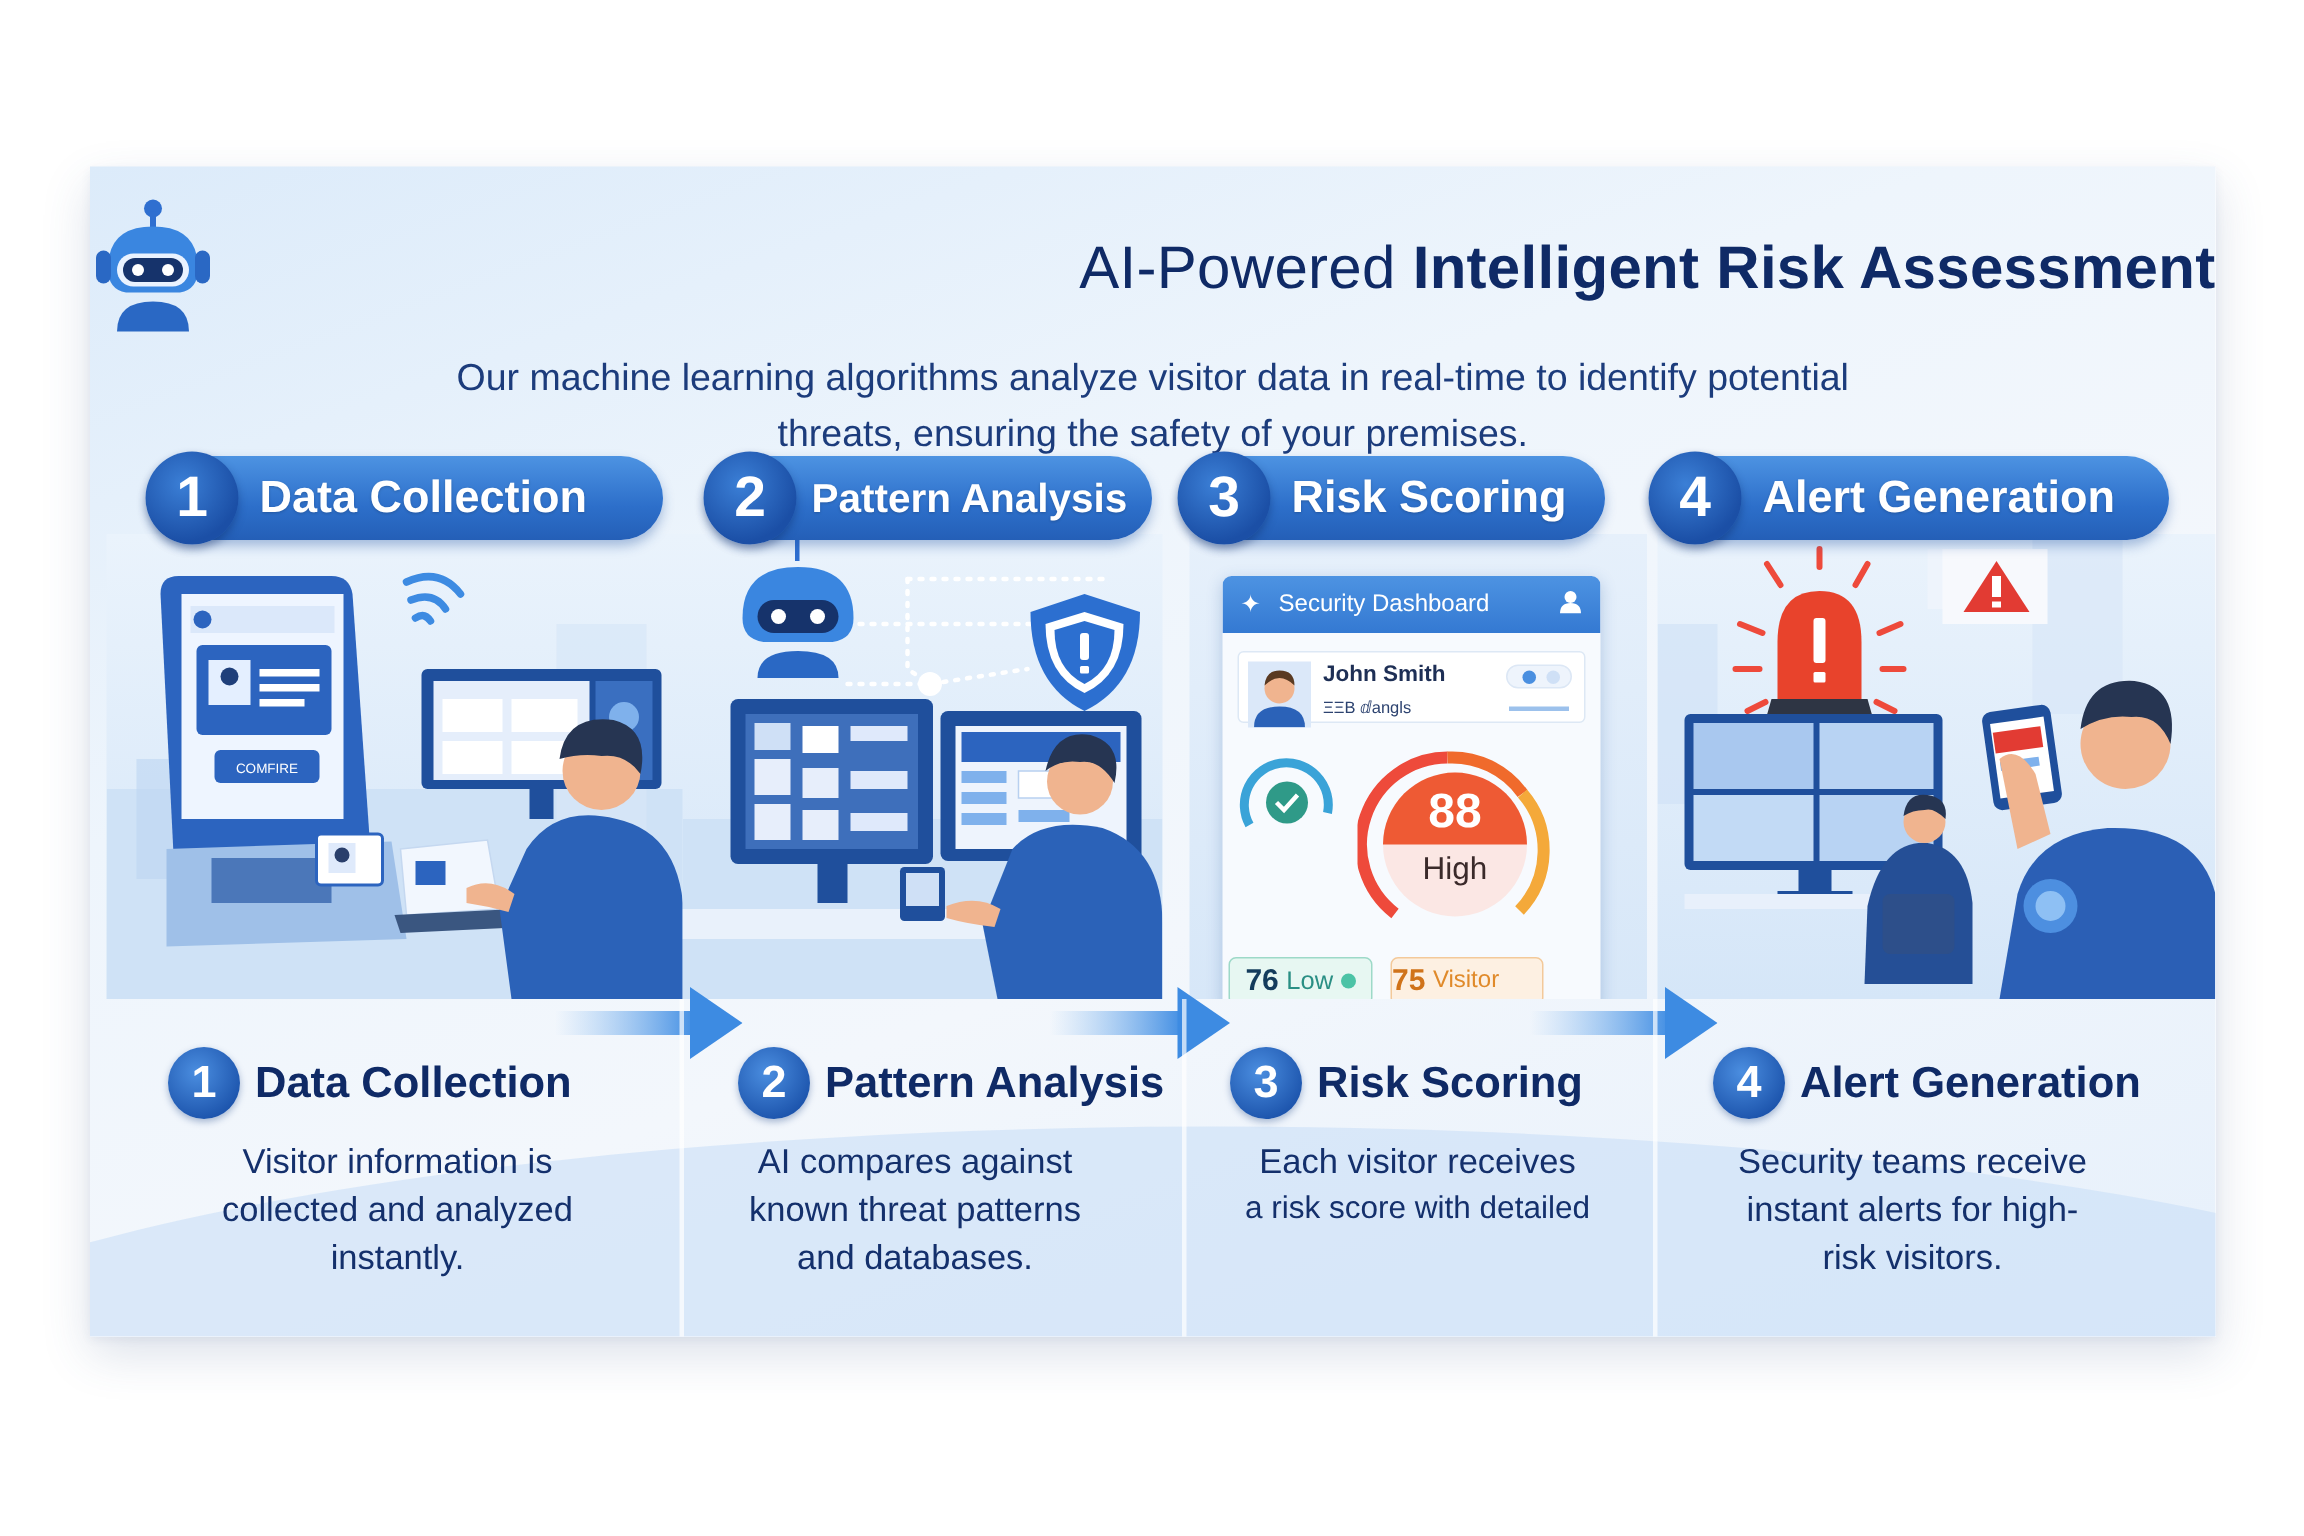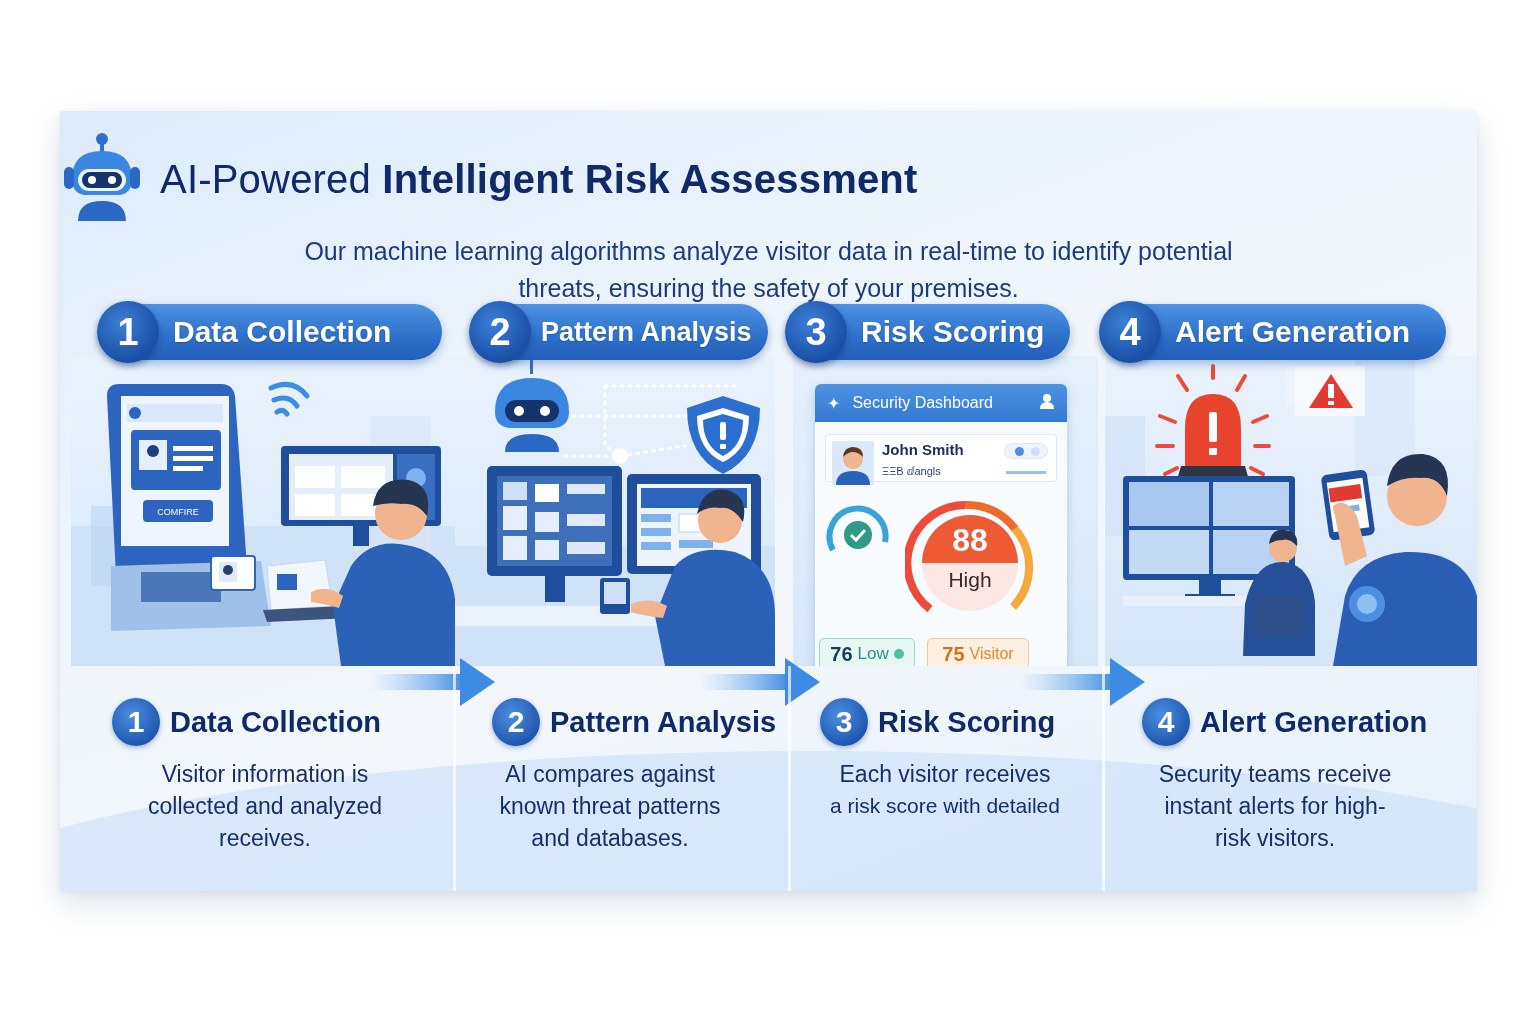--- a/index.html
+++ b/index.html
@@ -11,21 +11,21 @@
     background: linear-gradient(160deg, #dcebfa 0%, #eef5fc 35%, #f3f7fc 60%, #e6f0fb 100%);
     box-shadow: 0 12px 30px rgba(60,90,140,0.18), 0 2px 6px rgba(60,90,140,0.08);
     overflow: hidden;
   }
   .card .wave {
     position: absolute; left: -200px; top: 640px; width: 1900px; height: 400px;
     border-radius: 50%; background: rgba(205,225,247,0.65);
   }
 
   .header { position: absolute; left: 0; top: 20px; width: 100%; text-align: center; }
-  .title-row { display: flex; justify-content: flex-start; align-items: center; gap: 16px; margin-top: 0; }
+  .title-row { display: flex; justify-content: space-between; align-items: center; gap: 16px; margin-top: 0; }
   .title { font-size: 40px; color: #0f2a66; letter-spacing: 0.2px; }
   .title .light { font-weight: 400; }
   .title .bold { font-weight: 700; }
   .subtitle { font-size: 25px; color: #1c3c7c; line-height: 37px; margin-top: 6px; }
 
   .pill {
     position: absolute; height: 56px; border-radius: 28px;
     background: linear-gradient(180deg, #4d93e2 0%, #2d6fca 60%, #245fb7 100%);
     box-shadow: 0 4px 8px rgba(30,80,160,0.35);
     display: flex; align-items: center; color: #fff;
@@ -263,21 +263,21 @@
         <path d="M17 64 A48 48 0 0 1 113 64Z" fill="#ee5a34"></path>
       </svg>
       <div style="position:absolute; left:90px; top:138px; width:130px; text-align:center; font-size:32px; font-weight:700; color:#fff;">88</div>
       <div style="position:absolute; left:90px; top:184px; width:130px; text-align:center; font-size:21px; color:#3a2a2a;">High</div>
 
       <div style="position:absolute; left:4px; top:254px; width:96px; height:32px; border-radius:5px; background:#e7f7f2; border:1px solid #9dd9c8; display:flex; align-items:center; justify-content:center; gap:5px;">
         <span style="font-size:20px; font-weight:700; color:#143c5c;">76</span>
         <span style="font-size:17px; color:#2a8f84;">Low</span>
         <span style="width:10px; height:10px; border-radius:50%; background:#4cc3a6;"></span>
       </div>
-      <div style="position:absolute; left:112px; top:254px; width:102px; height:32px; border-radius:5px; background:#fdf0e2; border:1px solid #f3c99a; display:flex; align-items:center; justify-content:center; gap:5px;">
+      <div style="position:absolute; left:112px; top:254px; width:102px; height:32px; border-radius:5px; background:#fdf0e2; border:1px solid #f3c99a; display:flex; align-items:center; gap:5px;">
         <span style="font-size:20px; font-weight:700; color:#d0731a;">75</span>
         <span style="font-size:16px; color:#e08a2a;">Visitor</span>
       </div>
     </div>
   </div>
 
   <div class="panel" style="left:1045px; width:372px; top:245px; height:310px;">
     <svg width="372" height="310" viewBox="0 0 372 310">
       <rect x="180" y="10" width="80" height="40" fill="#eef4fc"></rect>
       <rect x="250" y="0" width="60" height="120" fill="#d9e7f8" opacity="0.7"></rect>
@@ -407,21 +407,21 @@
     <div class="text">Risk Scoring</div>
   </div>
   <div class="step-title" style="left:1082px; top:587px;">
     <div class="badge">4</div>
     <div class="text">Alert Generation</div>
   </div>
 
   <div class="step-desc" style="left:40px; width:330px; top:647px;">
     <div>Visitor information is</div>
     <div>collected and analyzed</div>
-    <div>receives.</div>
+    <div>instantly.</div>
   </div>
   <div class="step-desc" style="left:400px; width:300px; top:647px;">
     <div>AI compares against</div>
     <div>known threat patterns</div>
     <div>and databases.</div>
   </div>
   <div class="step-desc" style="left:735px; width:300px; top:647px;">
     <div>Each visitor receives</div>
     <div style="font-size:21px;">a risk score with detailed</div>
   </div>

